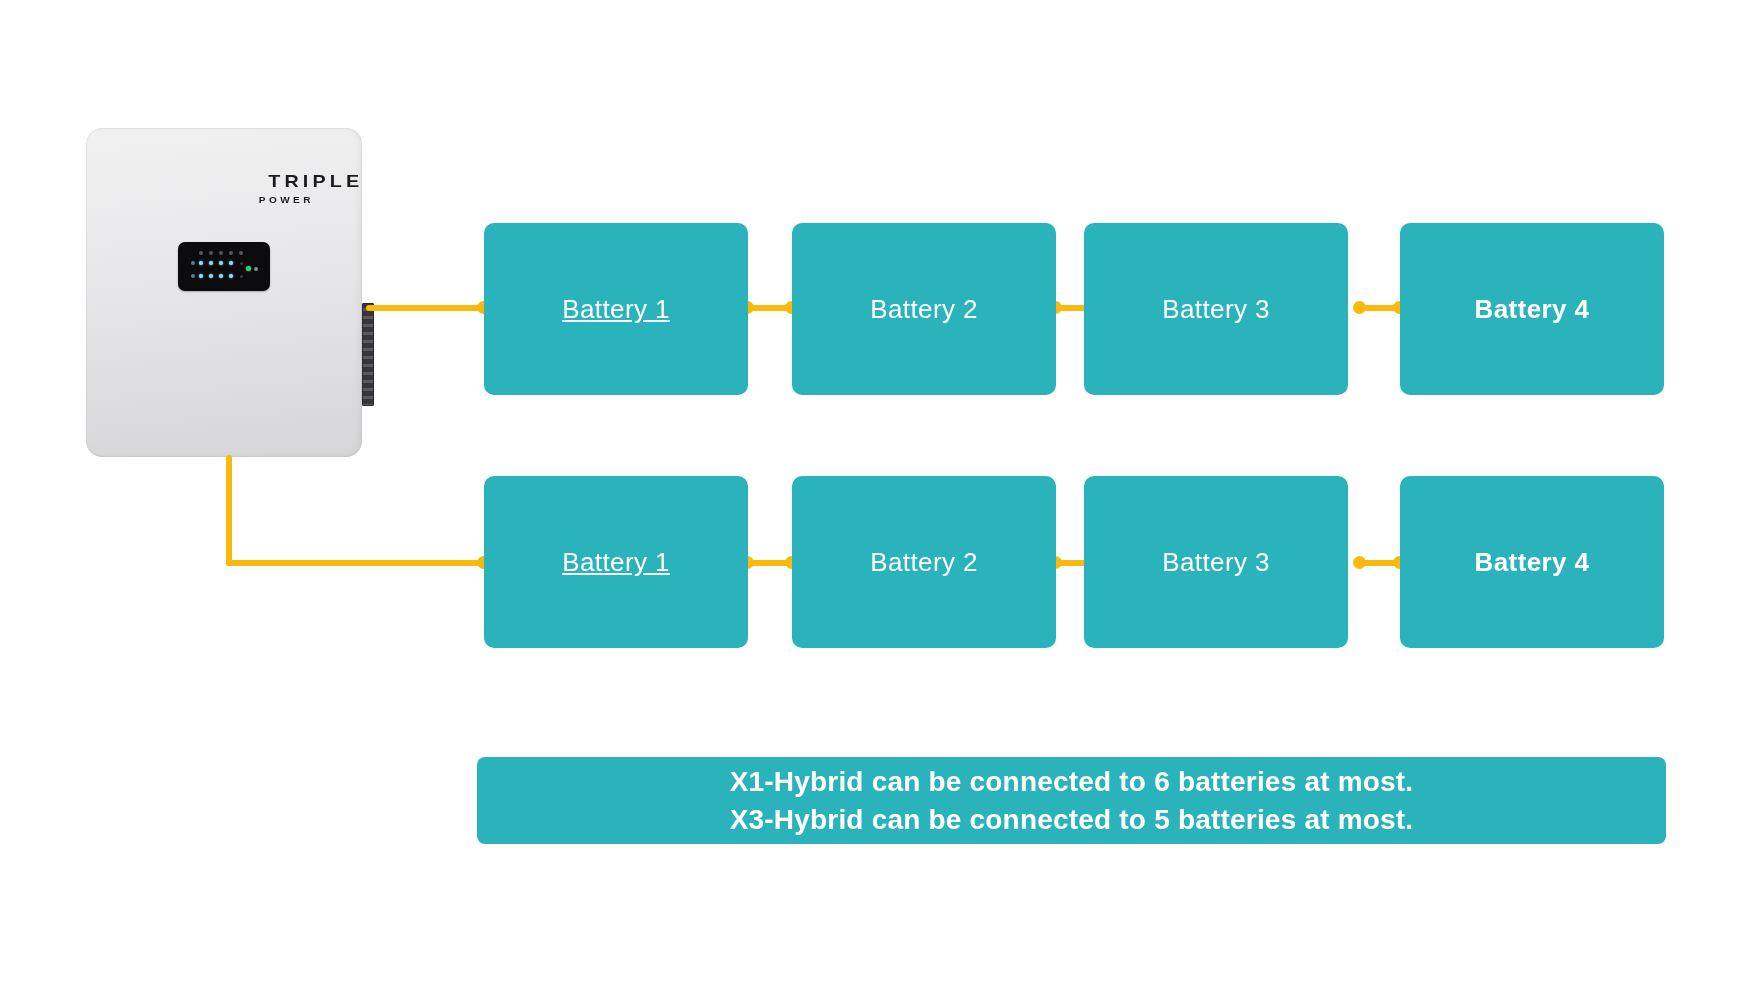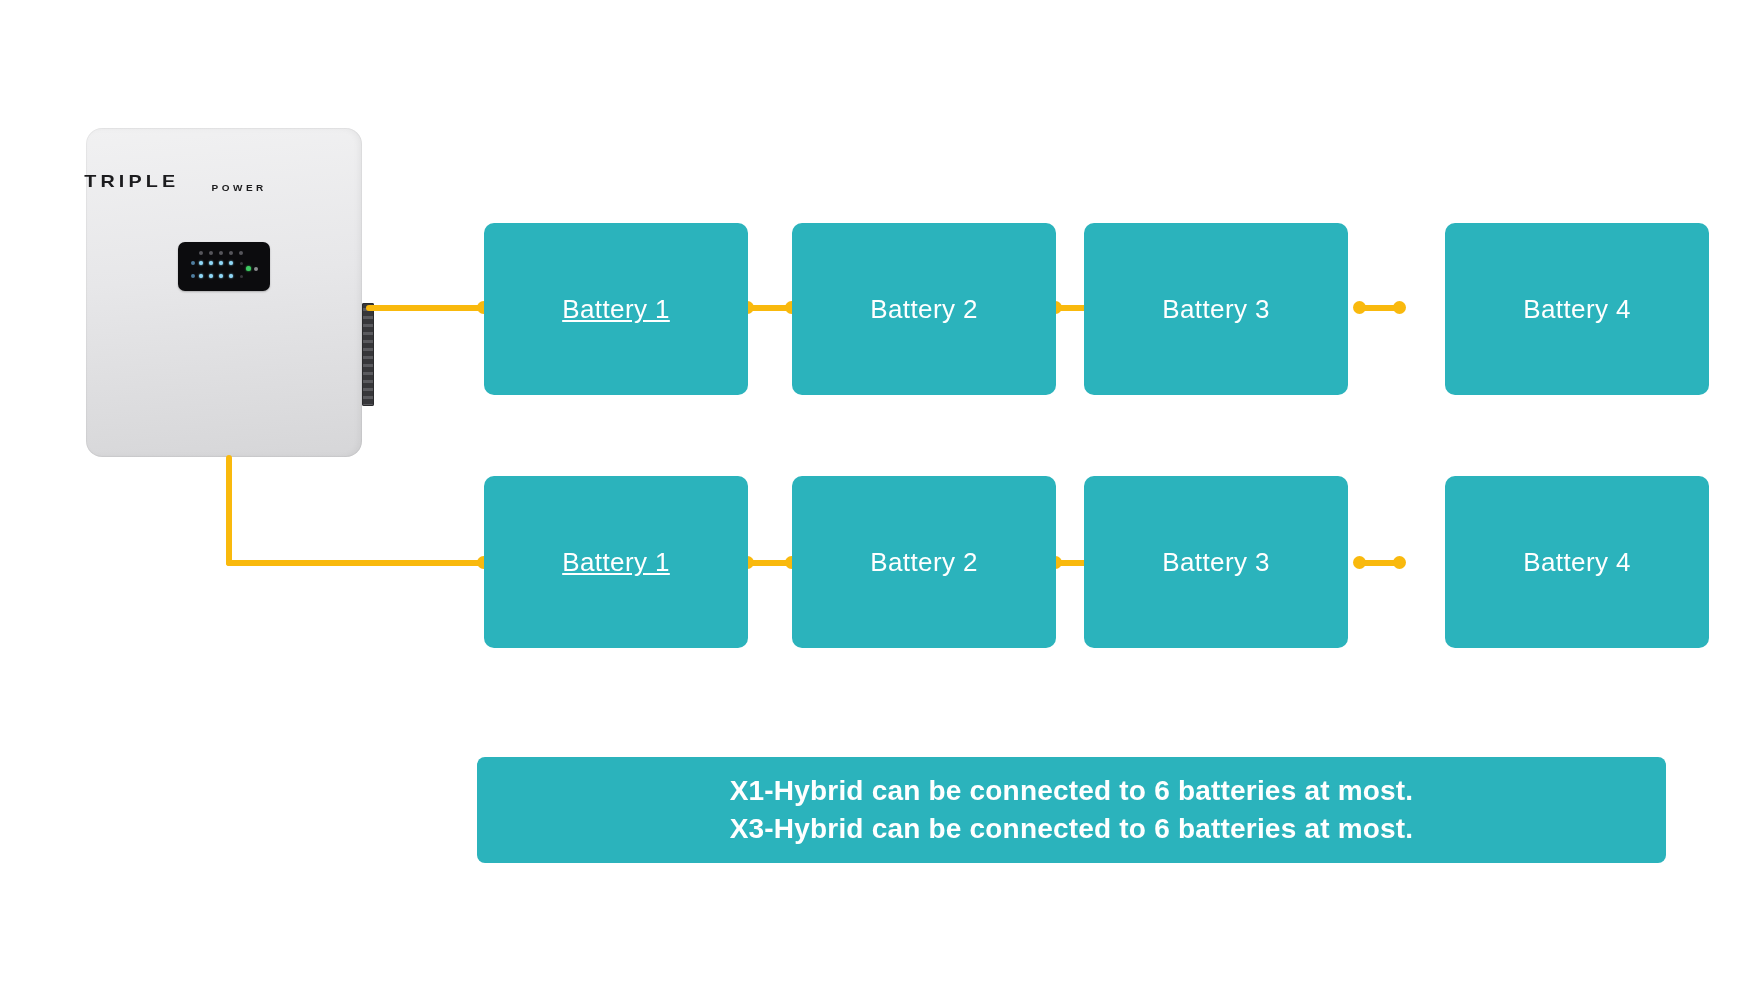--- a/index.html
+++ b/index.html
@@ -32,21 +32,21 @@
     left: 86px; top: 128px;
     width: 276px; height: 329px;
     border-radius: 16px;
     background: linear-gradient(175deg, #F1F1F2 0%, #E7E7E9 45%, #D6D6D8 100%);
     box-shadow: inset 0 0 0 1px rgba(0,0,0,0.04), inset -3px 0 6px rgba(0,0,0,0.05);
   }
   .logo {
     position: absolute;
     left: 0; top: 43px;
     width: 100%;
-    display: flex; align-items: flex-start; gap: 34px;
+    display: flex; flex-direction: column; align-items: flex-end;
   }
   .logo-main {
     font-size: 19px;
     font-weight: 900;
     letter-spacing: 4px;
     color: var(--logo-ink);
     transform: scaleY(0.82) scaleX(1.04);
     white-space: nowrap;
   }
   .logo-sub {
@@ -105,27 +105,27 @@
     display: flex; align-items: center; justify-content: center;
     font-size: 26px;
     font-weight: 500;
     letter-spacing: 0.4px;
   }
   .r1 { top: 223px; }
   .r2 { top: 476px; }
   .c1 { left: 484px; text-decoration: underline; }
   .c2 { left: 792px; }
   .c3 { left: 1084px; }
-  .c4 { left: 1445px; }
+  .c4 { left: 1400px; font-weight: bold; }
 
   
   .banner {
     position: absolute;
     left: 477px; top: 757px;
-    width: 1189px; height: 106px;
+    width: 1189px; height: 87px;
     background: var(--teal);
     border-radius: 8px;
     color: #ffffff;
     display: flex; flex-direction: column;
     align-items: center; justify-content: center;
     font-size: 28px;
     font-weight: 600;
     line-height: 38px;
     letter-spacing: 0.2px;
     text-align: center;
@@ -204,16 +204,16 @@
   <div class="battery r1 c3">Battery 3</div>
   <div class="battery r1 c4">Battery 4</div>
 
   <div class="battery r2 c1">Battery 1</div>
   <div class="battery r2 c2">Battery 2</div>
   <div class="battery r2 c3">Battery 3</div>
   <div class="battery r2 c4">Battery 4</div>
 
   <div class="banner">
     <div>X1-Hybrid can be connected to 6 batteries at most.</div>
-    <div>X3-Hybrid can be connected to 6 batteries at most.</div>
+    <div>X3-Hybrid can be connected to 5 batteries at most.</div>
   </div>
 
 </div>
 
 </body></html>

